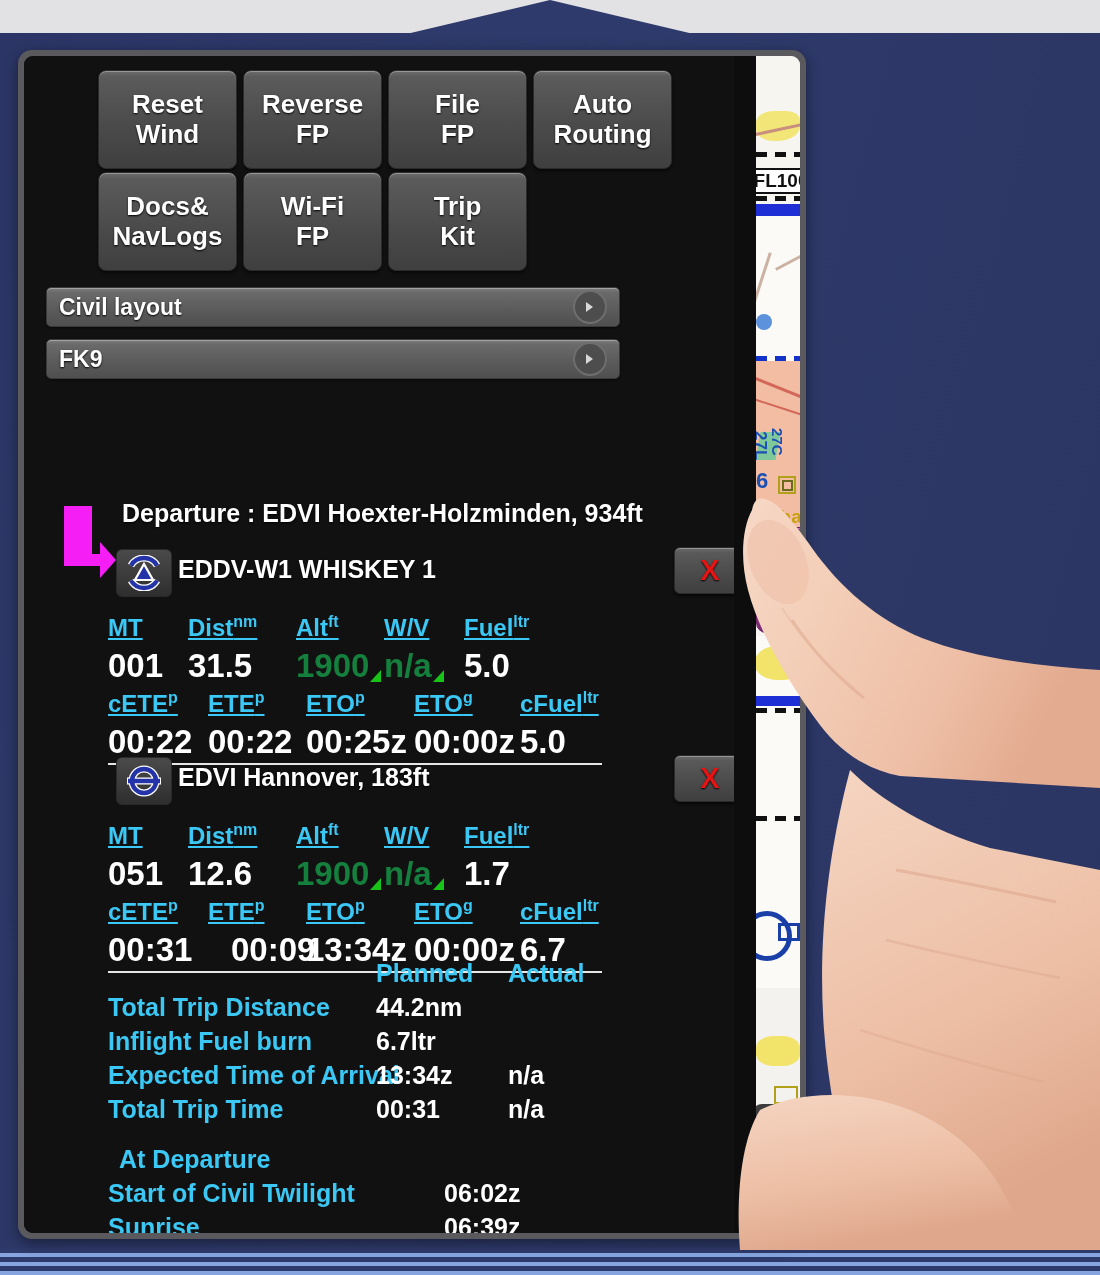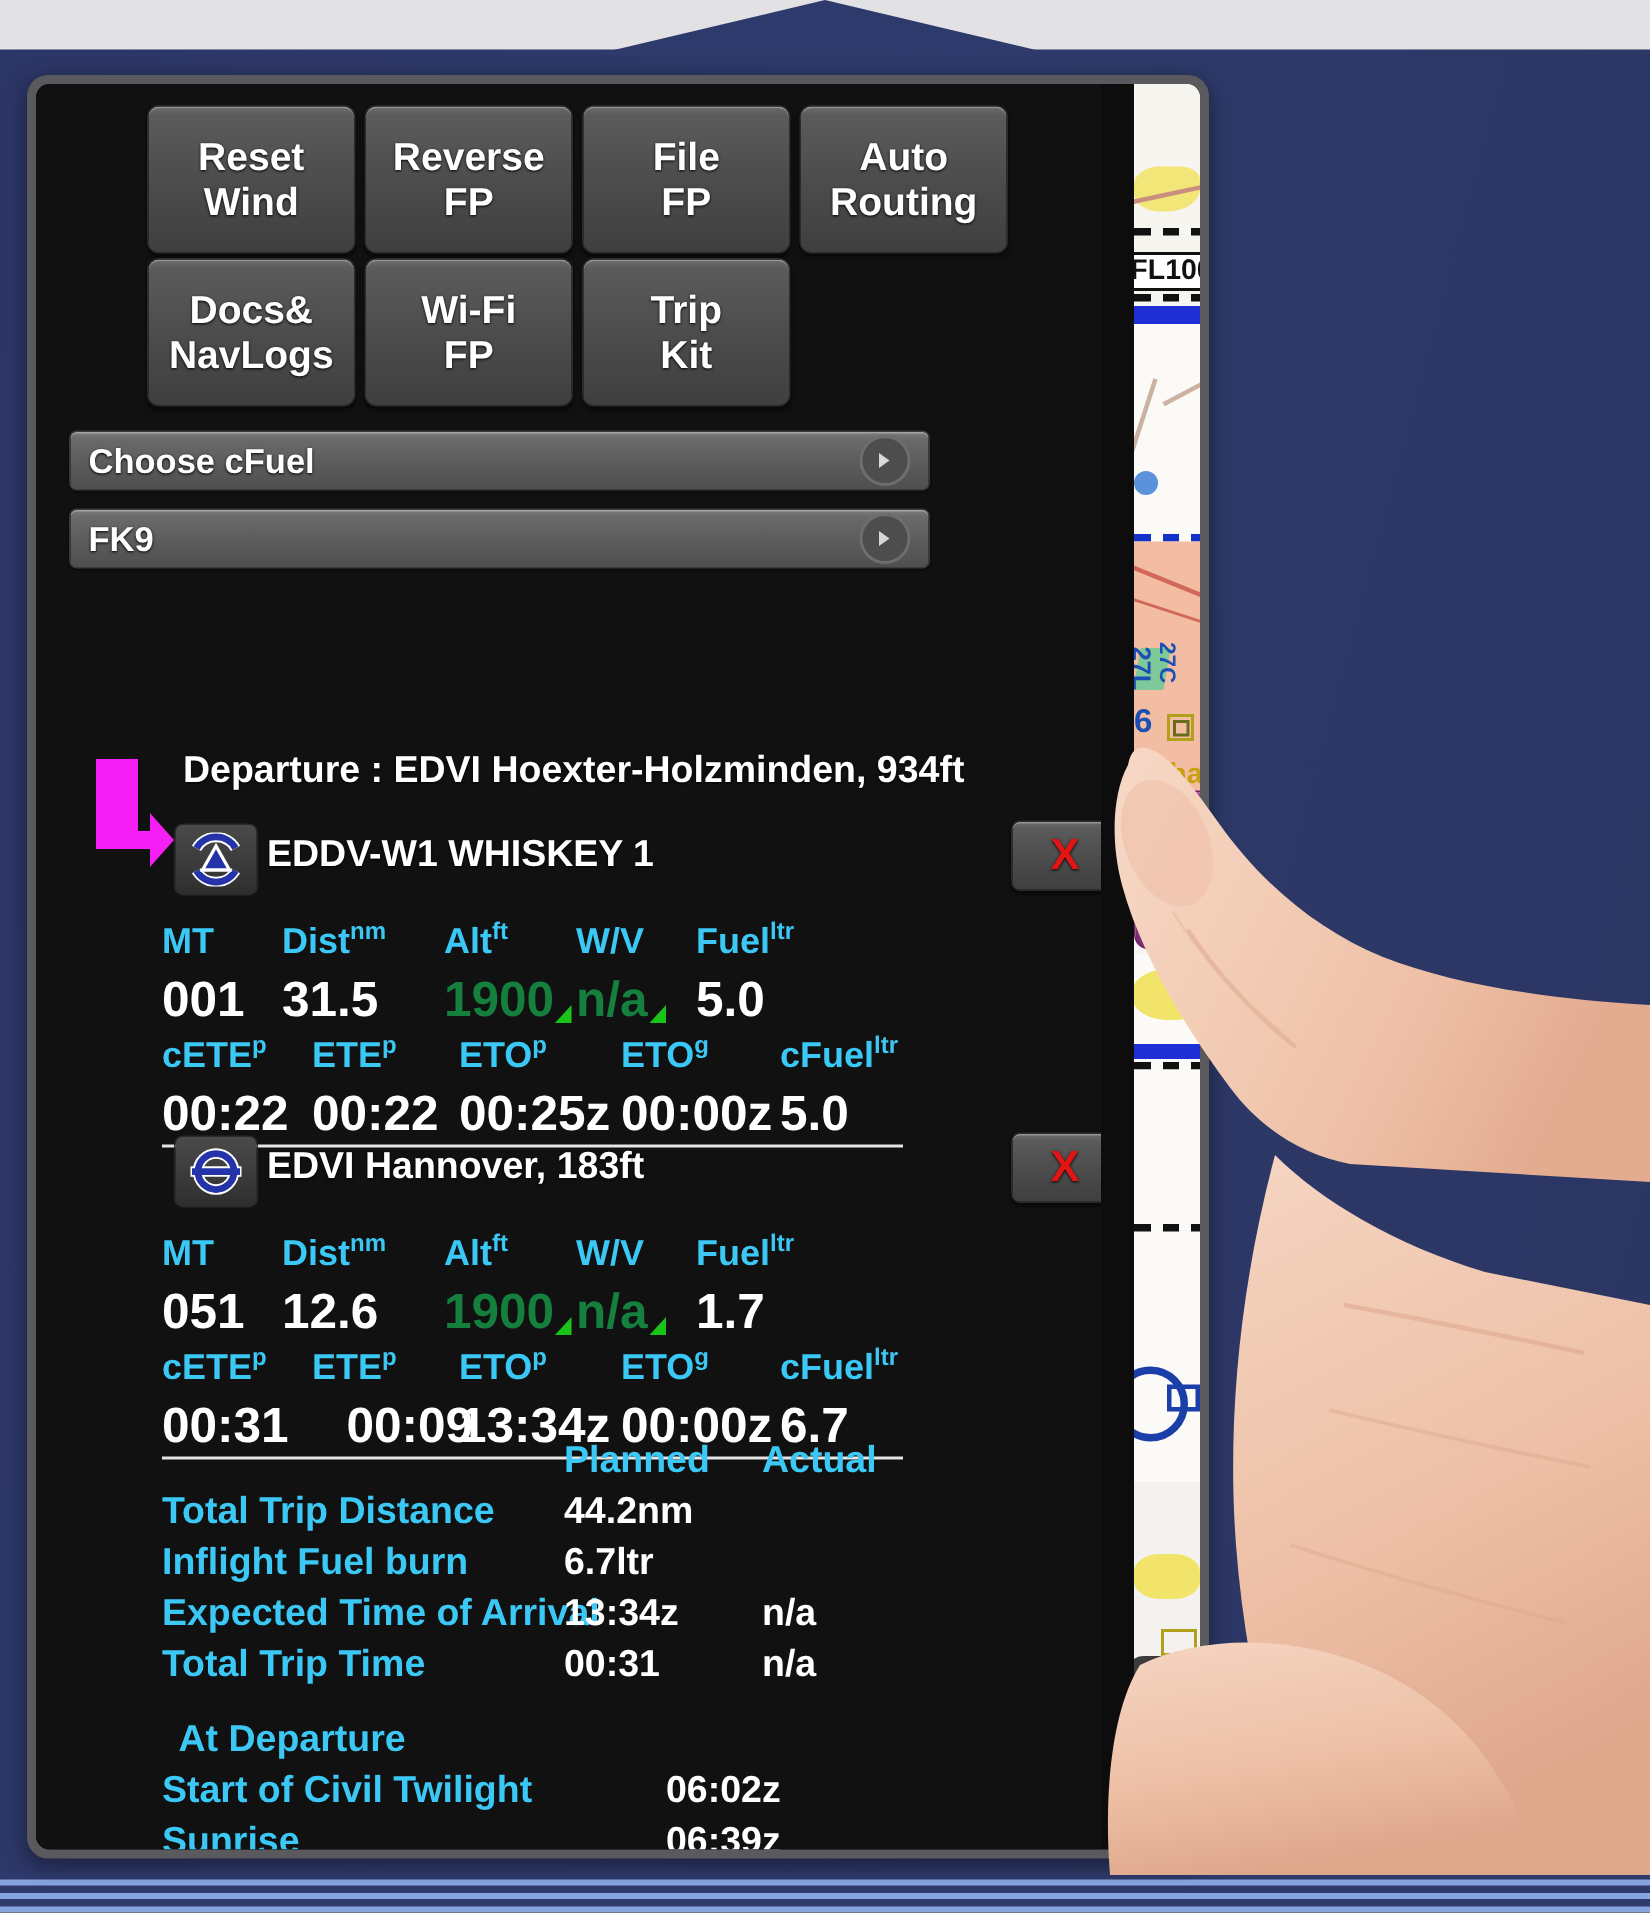--- a/index.html
+++ b/index.html
@@ -110,21 +110,21 @@
     background:linear-gradient(180deg,#6c6c6c 0%,#5a5a5a 10%,#4a4a4a 60%,#3f3f3f 100%);
     border:1px solid #2b2b2b;
     box-shadow:inset 0 1px 0 rgba(255,255,255,.28), 0 2px 3px rgba(0,0,0,.6);
     color:#e21414;font-weight:bold;font-size:29px;
     display:flex;align-items:center;justify-content:center;
     text-shadow:0 1px 2px #000;
     cursor:pointer;
   }
   .grid{position:relative;}
   .cell{position:absolute;white-space:nowrap;}
-  .hdr{color:#3bc8f5;font-weight:bold;font-size:24px;}
+  .hdr{color:#3bc8f5;font-weight:bold;font-size:24px;text-decoration:underline;}
   .hdr sup{font-size:16px;vertical-align:super;}
   .val{color:#fff;font-weight:bold;font-size:33px;}
   .val.green{color:#15803d;}
   .sep{
     position:absolute;left:84px;width:494px;height:2px;background:#e6e6e6;
   }
   .tri{
     display:inline-block;width:0;height:0;vertical-align:-5px;
     border-left:11px solid transparent;border-bottom:12px solid #17c417;
     margin-left:1px;
@@ -255,21 +255,21 @@
         <span>Wi-Fi</span>
         <span>FP</span>
       </div>
       <div class="gbtn">
         <span>Trip</span>
         <span>Kit</span>
       </div>
     </div>
 
     <div class="listrow" style="top:231px;">
-      <div class="lbl">Choose cFuel</div>
+      <div class="lbl">Civil layout</div>
       <div class="arrowbtn">
         <svg width="16" height="16" viewBox="0 0 16 16">
               <path d="M4 3 L11 8 L4 13 Z" fill="#d8d8d8"></path>
             </svg>
       </div>
     </div>
     <div class="listrow" style="top:283px;">
       <div class="lbl">FK9</div>
       <div class="arrowbtn">
         <svg width="16" height="16" viewBox="0 0 16 16">

